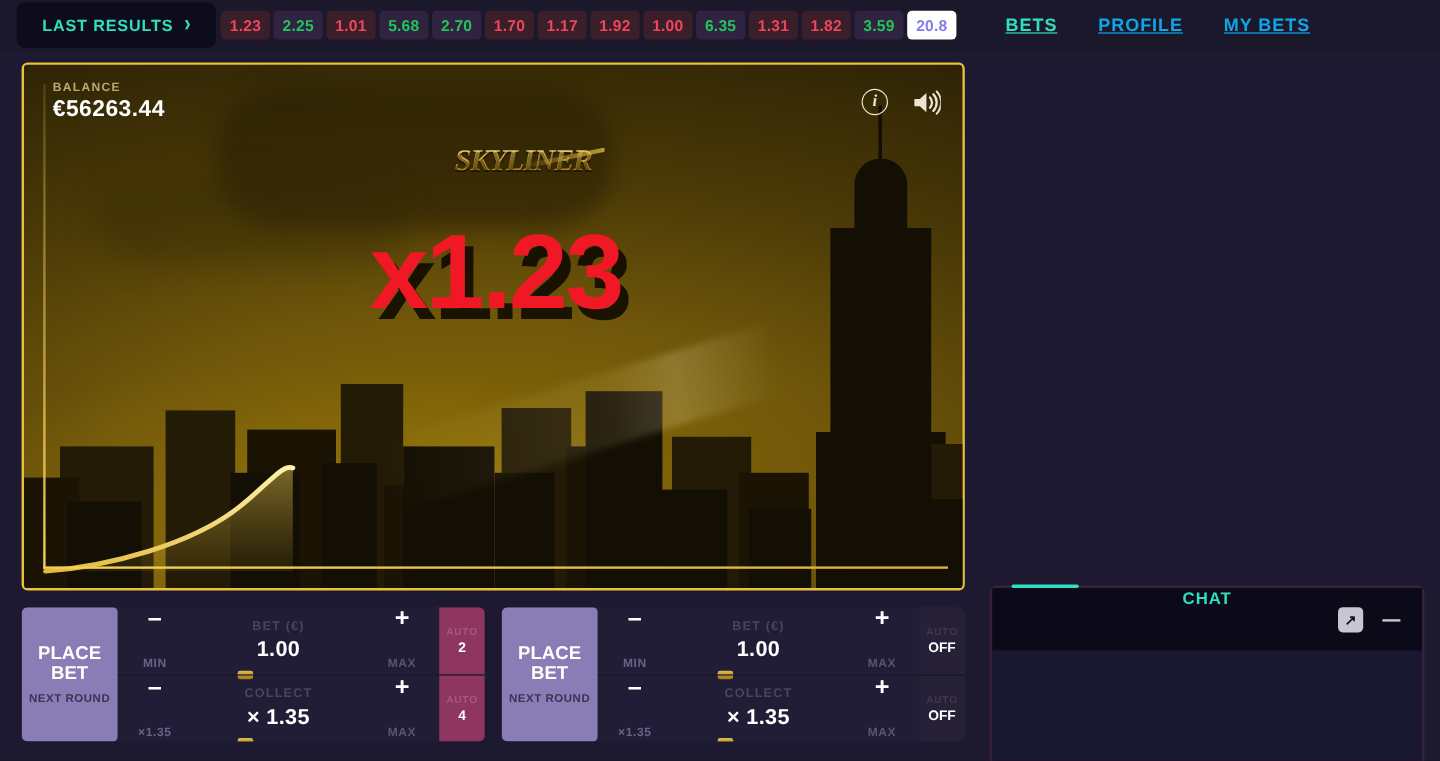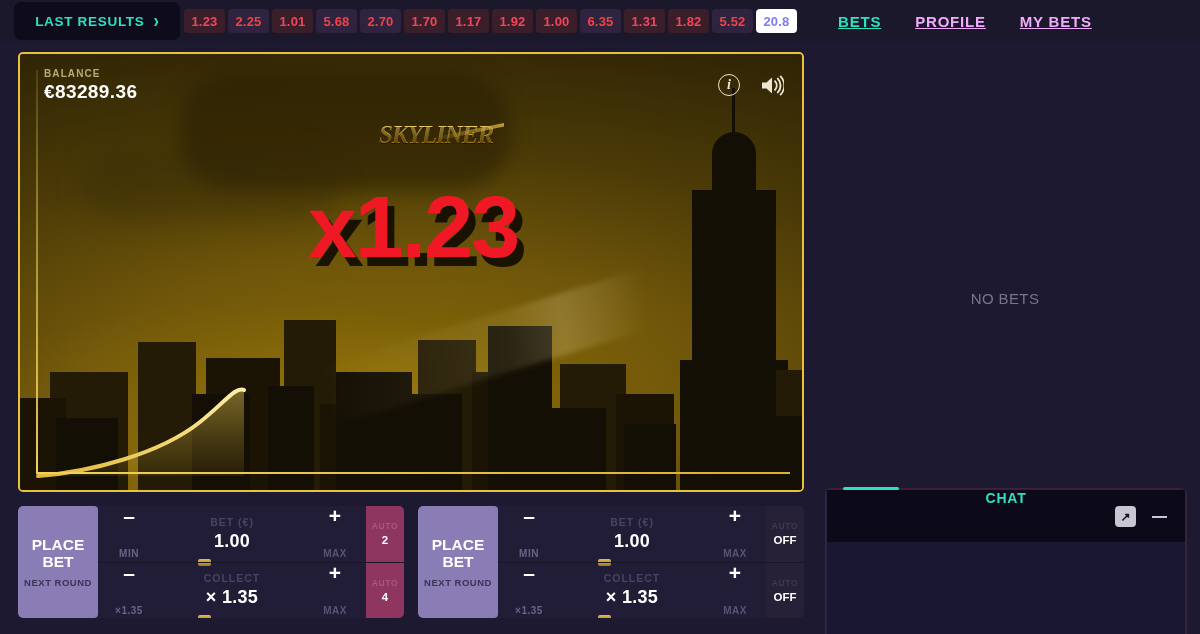--- a/index.html
+++ b/index.html
@@ -30,27 +30,27 @@
     position:absolute; left:184px; top:0; height:42px;
     display:flex; align-items:center; gap:3px;
   }
   .result-chip {
     min-width:41px; height:24px; border-radius:4px;
     display:flex; align-items:center; justify-content:center;
     font-size:13px; font-weight:bold; letter-spacing:.2px;
     padding:0 6px;
   }
   .result-chip.red   { background:#3a1f2a; color:#f0465c; }
-  .result-chip.pink  { background:#2f2340; color:#ef4444; }
+  .result-chip.pink  { background:#2f2340; color:#22c55e; }
   .result-chip.blue  { background:#ffffff; color:#7f7cf0; }
 
   #top-tabs { position:absolute; left:838px; top:0; height:42px; display:flex; align-items:center; gap:34px; }
   .top-tab { font-size:15px; font-weight:bold; letter-spacing:.8px; cursor:pointer;text-decoration:underline; }
   .top-tab.active { color:#2ee0c0; }
-  .top-tab.idle { color:#f0abfc; }
+  .top-tab.idle { color:#0ea5e9; }
 
   
   #game-wrap {
     position:absolute; left:18px; top:52px; width:786px; height:440px;
     border:2px solid #e9c23c; border-radius:5px; overflow:hidden;
     background:#3a3208;
   }
   #sky {
     position:absolute; inset:0;
     background:
@@ -240,21 +240,21 @@
         <div class="result-chip red">1.01</div>
         <div class="result-chip pink">5.68</div>
         <div class="result-chip pink">2.70</div>
         <div class="result-chip red">1.70</div>
         <div class="result-chip red">1.17</div>
         <div class="result-chip red">1.92</div>
         <div class="result-chip red">1.00</div>
         <div class="result-chip pink">6.35</div>
         <div class="result-chip red">1.31</div>
         <div class="result-chip red">1.82</div>
-        <div class="result-chip pink">5.52</div>
+        <div class="result-chip pink">3.59</div>
         <div class="result-chip blue">20.8</div>
       </div>
     <div id="top-tabs">
         <div class="top-tab active">BETS</div>
         <div class="top-tab idle">PROFILE</div>
         <div class="top-tab idle">MY BETS</div>
       </div>
   </div>
 
   <div id="game-wrap">
@@ -302,21 +302,21 @@
         </linearGradient>
       </defs>
       <path d="M18,422 C70,418 140,400 180,368 C205,348 218,330 224,336 L224,422 Z" fill="url(#fillg)"></path>
       <path d="M18,422 C70,418 140,400 180,368 C205,348 216,332 224,336" fill="none" stroke="url(#lineg)" stroke-width="4" stroke-linecap="round"></path>
     </svg>
     <div id="axis-x"></div>
     <div id="axis-y"></div>
 
     <div id="balance-box">
       <div id="balance-label">BALANCE</div>
-      <div id="balance-value">€83289.36</div>
+      <div id="balance-value">€56263.44</div>
     </div>
 
     <div id="logo">
       <span id="logo-text">SKYLINER</span>
       <span id="logo-swoosh"></span>
     </div>
 
     <div id="game-icons">
       <div id="info-icon" class="gicon">
         <span>i</span>
@@ -327,23 +327,20 @@
           <path d="M15,6.2 A6.4,6.4 0 0 1 15,14.8" fill="none" stroke="#ece5d0" stroke-width="1.9" stroke-linecap="round"></path>
           <path d="M17.8,3.6 A10,10 0 0 1 17.8,17.4" fill="none" stroke="#ece5d0" stroke-width="1.9" stroke-linecap="round"></path>
           <path d="M20.6,1.3 A13.4,13.4 0 0 1 20.6,19.7" fill="none" stroke="#ece5d0" stroke-width="1.7" stroke-linecap="round"></path>
         </svg>
       </div>
     </div>
 
     <div id="multiplier">x1.23</div>
   </div>
 
-  <div id="bets-panel">
-    <div id="no-bets">NO BETS</div>
-  </div>
 
   <div id="chat-panel">
     <div id="chat-tab-indicator"></div>
     <div id="chat-head">
       <span id="chat-title">CHAT</span>
       <div id="chat-actions">
         <div id="chat-expand">
           <span>↗</span>
         </div>
         <div id="chat-minimize"></div>

